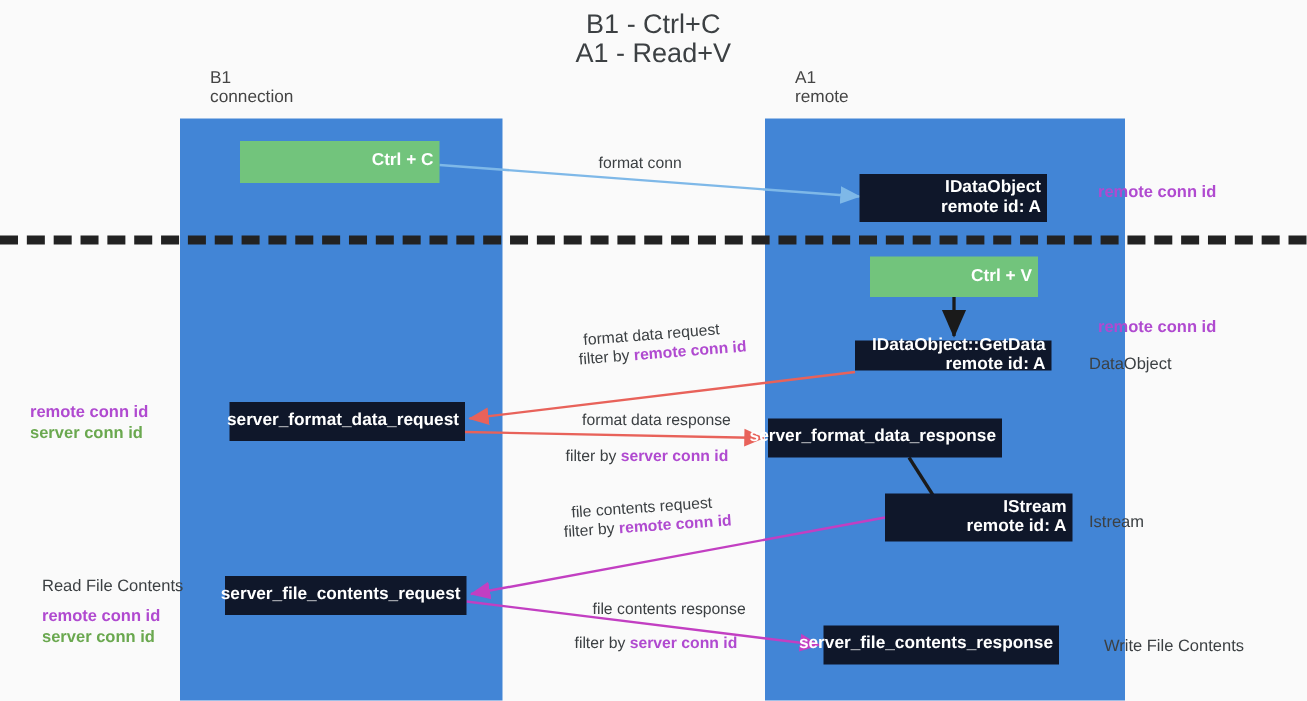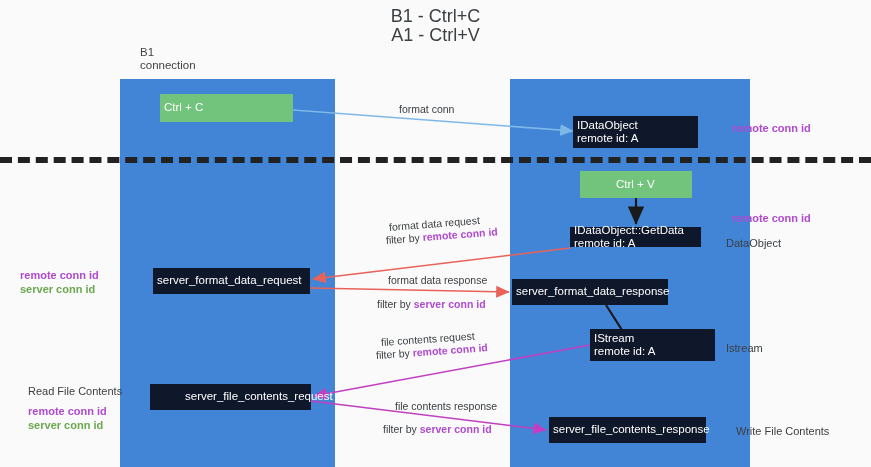--- a/index.html
+++ b/index.html
@@ -37,23 +37,23 @@
   
   #divider{
     position:absolute;left:0px;top:157px;width:871px;height:0;
     border-top:6px dashed #222;
   }
 
   
   .box{
     position:absolute;box-sizing:border-box;
     display:flex;flex-direction:column;
-    align-items:flex-start;justify-content:center;
+    align-items:flex-end;justify-content:center;
     color:#ffffff;font-size:11.5px;line-height:13.5px;
-    text-align:center;padding:2px 4px;
+    text-align:center;padding:2px 4px;font-weight:bold;
   }
   .box .l2{display:block;}
   .green{background:#72c47c;}
   .orange{background:#0f172a;}
 
   #box-ctrlc{left:160px;top:94px;width:133px;height:28px;}
   #box-idataobject{left:573px;top:116px;width:125px;height:32px;}
   #box-ctrlv{left:580px;top:171px;width:112px;height:27px;padding-left:36px;}
   #box-getdata{left:570px;top:227px;width:131px;height:20px;}
   #box-sfdreq{left:153px;top:268px;width:157px;height:26px;}
@@ -93,29 +93,33 @@
 
   svg#wires{position:absolute;left:0;top:0;width:871px;height:467px;overflow:visible;}
 </style>
 </head>
 <body>
 
 <div id="stage">
 
   <div id="title">
     <span>B1 - Ctrl+C</span>
-    <span>A1 - Ctrl+V</span>
+    <span>A1 - Read+V</span>
   </div>
 
   <div class="lane" id="lane-b1"></div>
   <div class="lane" id="lane-a1"></div>
 
   <div class="lane-head" id="head-b1">
     <span class="l1">B1</span>
     <span class="l2">connection</span>
+  </div>
+  <div class="lane-head" id="head-a1">
+    <span class="l1">A1</span>
+    <span class="l2">remote</span>
   </div>
 
   <svg id="wires" viewBox="0 0 871 467">
     <defs>
       <marker id="ah-blue" markerWidth="9" markerHeight="9" refX="8" refY="4.5" orient="auto">
         <path d="M0,0.8 L8.5,4.5 L0,8.2 z" fill="#7eb8e8"></path>
       </marker>
       <marker id="ah-black" markerWidth="9" markerHeight="9" refX="8" refY="4.5" orient="auto">
         <path d="M0,0.8 L8.5,4.5 L0,8.2 z" fill="#1a1a1a"></path>
       </marker>

